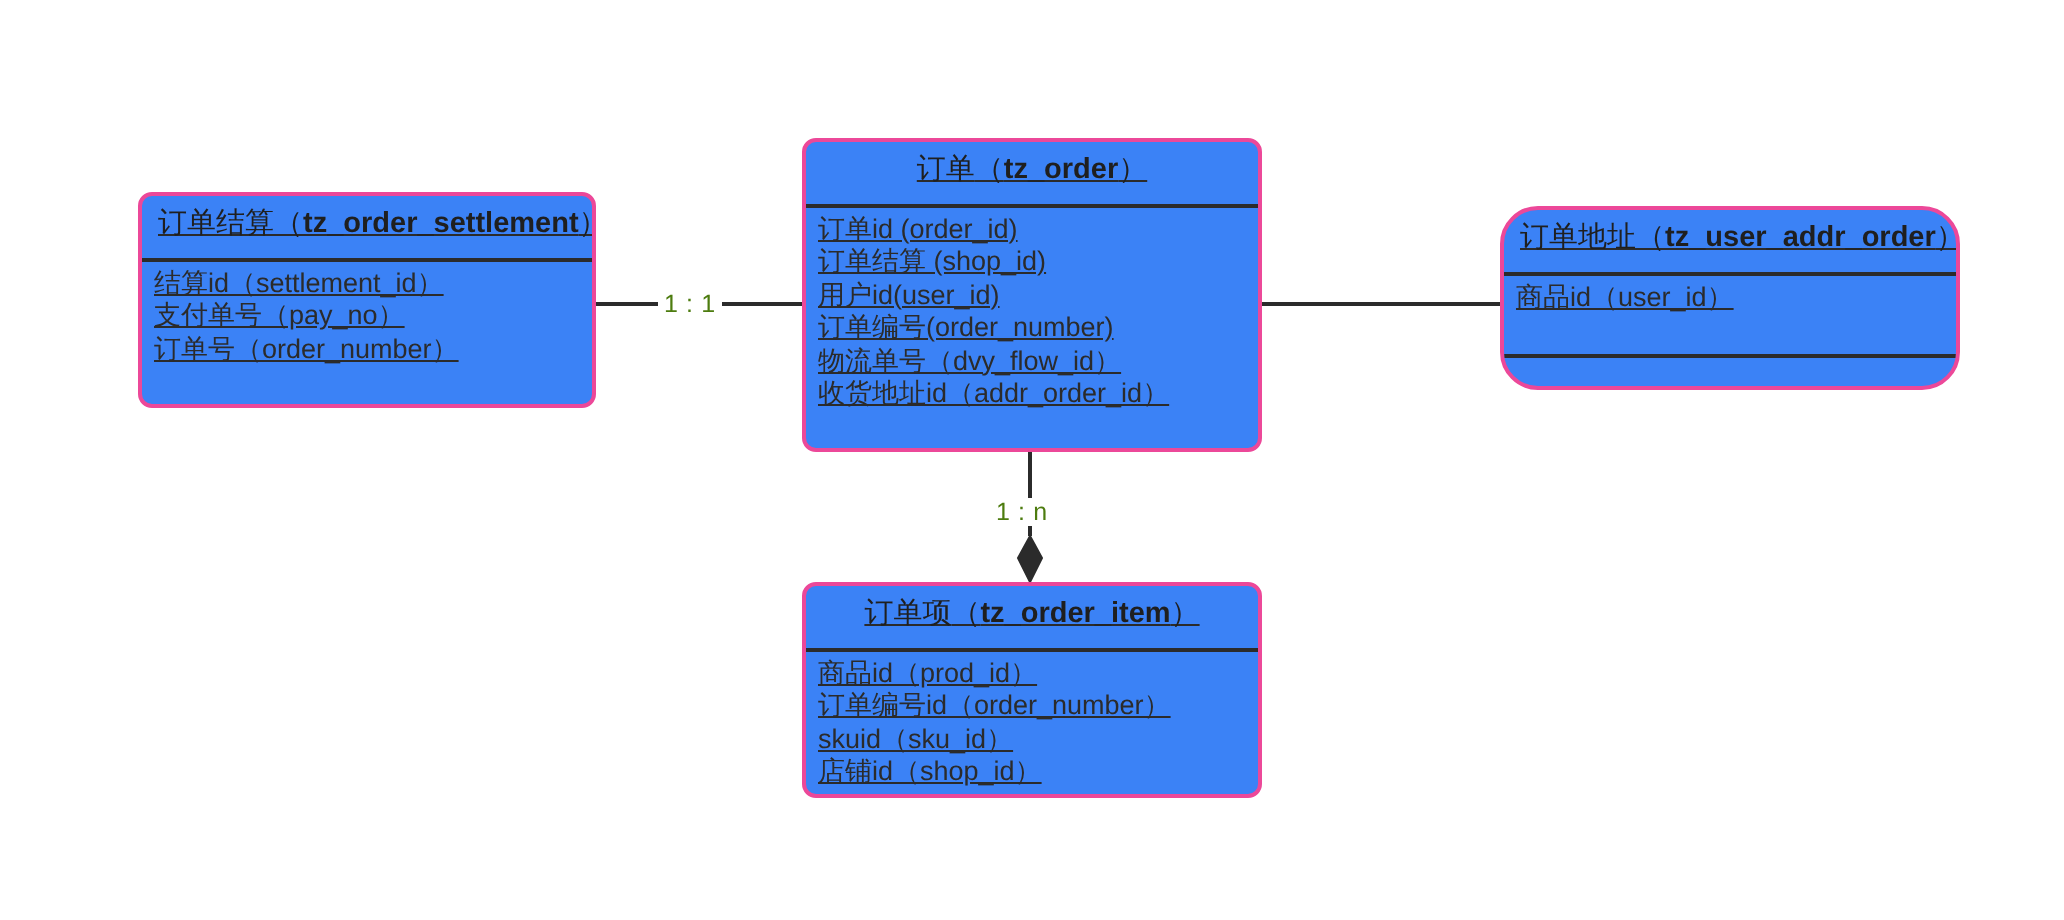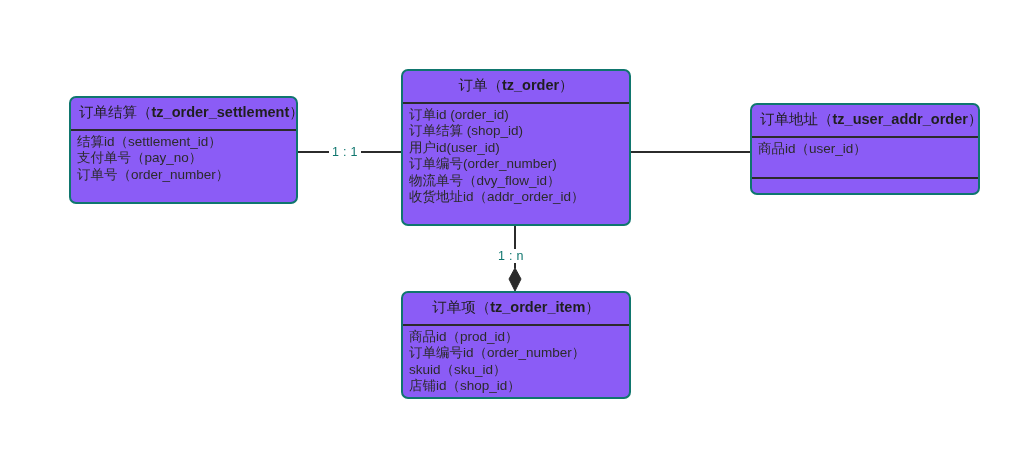--- a/index.html
+++ b/index.html
@@ -30,24 +30,25 @@
     left: 0; top: 0;
     width: 1032px;
     height: 460px;
     pointer-events: none;
   }
 
   
   .entity {
     position: absolute;
     box-sizing: border-box;
-    background: #8b5cf6;
-    border: 2px solid #0f766e;
+    background: #3b82f6;
+    border: 2px solid #ec4899;
     border-radius: 7px;
     overflow: hidden;
+    text-decoration: underline;
   }
   .entity-title {
     box-sizing: border-box;
     text-align: center;
     border-bottom: 2px solid #2b2b2b;
     font-size: 14.5px;
     line-height: 1.35;
     padding: 5px 8px 6px 8px;
     white-space: nowrap;
     color: #1f1f1f;
@@ -69,21 +70,21 @@
   .entity-footer {
     box-sizing: border-box;
     height: 25px;
   }
 
   
   .edge-label {
     position: absolute;
     font-size: 12.5px;
     line-height: 14px;
-    color: #0f766e;
+    color: #4d7c0f;
     background: #ffffff;
     padding: 0 3px;
     white-space: nowrap;
     letter-spacing: 0.3px;
   }
 </style>
 </head>
 <body>
 
 <div id="canvas">
@@ -123,21 +124,21 @@
       <div class="attr-row">订单id (order_id)</div>
       <div class="attr-row">订单结算 (shop_id)</div>
       <div class="attr-row">用户id(user_id)</div>
       <div class="attr-row">订单编号(order_number)</div>
       <div class="attr-row">物流单号（dvy_flow_id）</div>
       <div class="attr-row">收货地址id（addr_order_id）</div>
     </div>
     <div class="entity-footer"></div>
   </div>
 
-  <div class="entity" style="left:750px; top:103px; width:230px; height:92px;">
+  <div class="entity" style="left:750px; top:103px; width:230px; height:92px;border-radius:19px;">
     <div class="entity-title">
       <span>订单地址</span><span>（</span><span class="tbl">tz_user_addr_order</span><span>）</span>
     </div>
     <div class="entity-attrs">
       <div class="attr-row">商品id（user_id）</div>
     </div>
     <div class="entity-footer"></div>
   </div>
 
   <div class="entity" style="left:401px; top:291px; width:230px; height:108px;">

